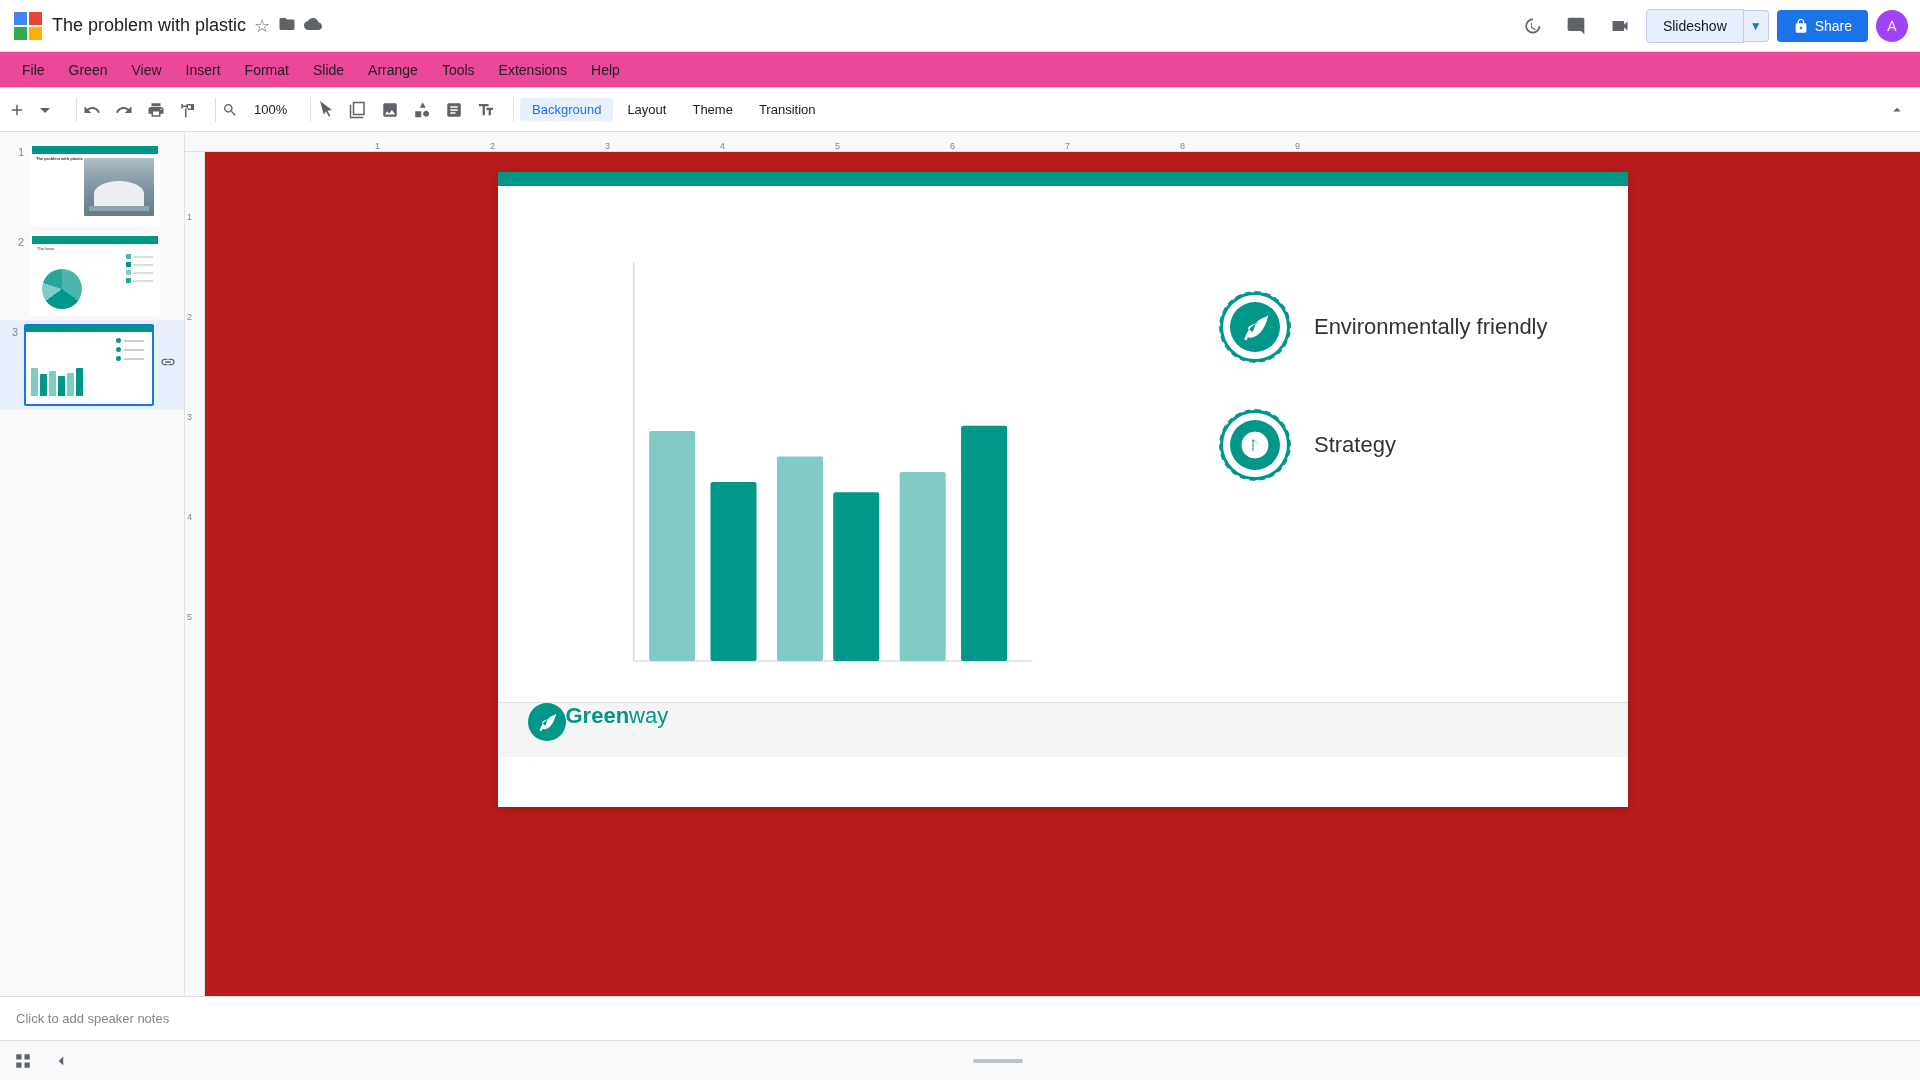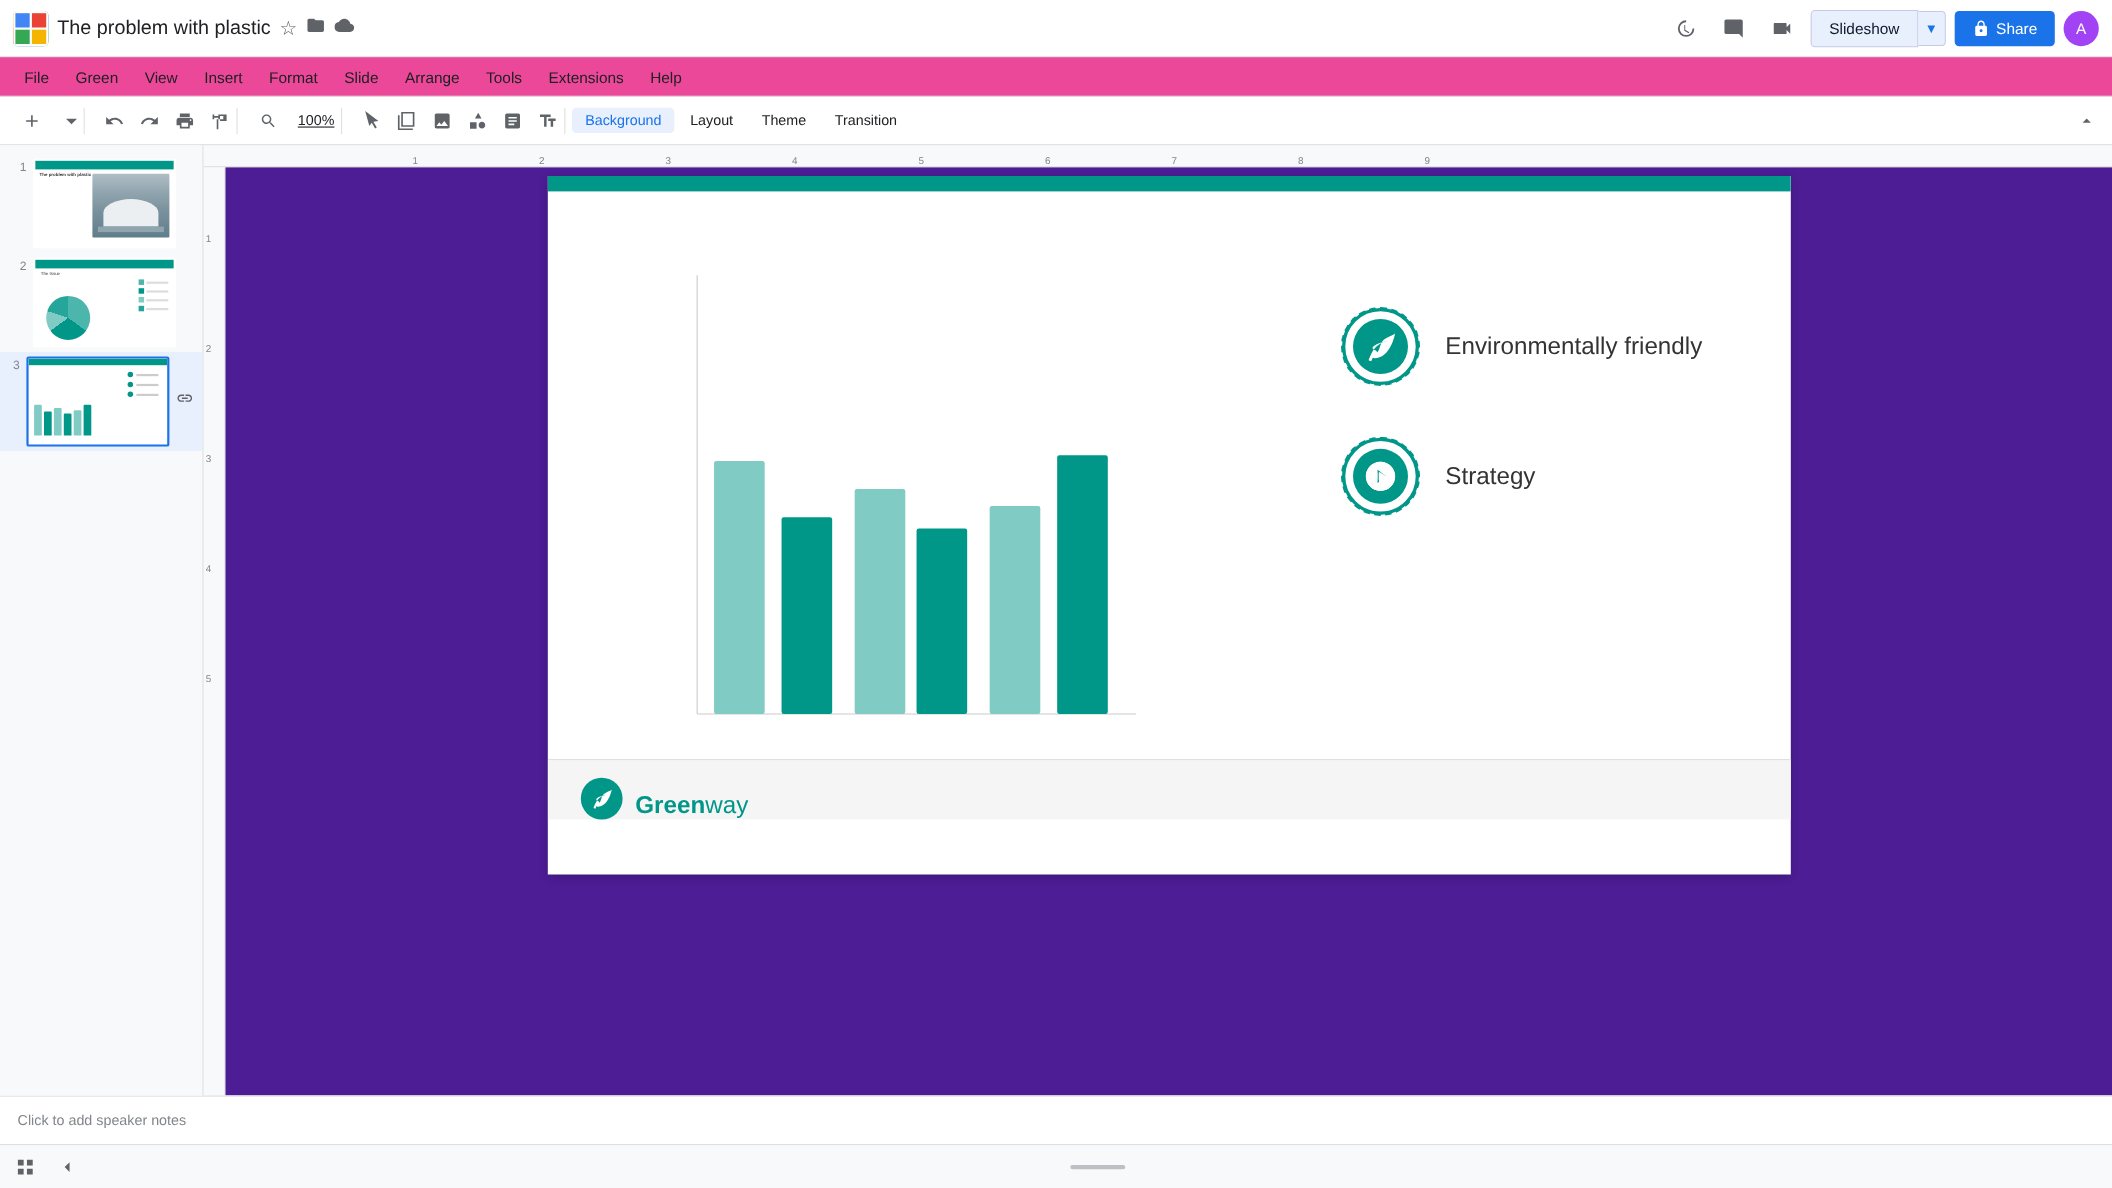--- a/index.html
+++ b/index.html
@@ -85,22 +85,22 @@
       height: 44px;
       background: #fff;
       display: flex;
       align-items: center;
       padding: 0 8px;
       gap: 2px;
       border-bottom: 1px solid #e0e0e0;
     }
     .toolbar-btn {
       width: 30px; height: 30px;
-      border-radius: 4px; display: flex; align-items: center; justify-content: flex-end;
-      cursor: pointer; color: #5f6368; font-size: 14px; text-decoration: underline;
+      border-radius: 4px; display: flex; align-items: center; justify-content: flex-start;
+      cursor: pointer; color: #5f6368; font-size: 14px;
     }
     .toolbar-separator {
       width: 1px; height: 24px; background: #e0e0e0; margin: 0 4px;
     }
     .toolbar-text-btn {
       padding: 4px 12px; border-radius: 4px;
       font-size: 13px; color: #202124; cursor: pointer;
     }
     .toolbar-text-btn.active { background: #e8f0fe; color: #1a73e8; }
     #collapse-btn {
@@ -240,21 +240,21 @@
       position: relative;
       overflow: hidden;
     }
     #slide-top-bar {
       position: absolute; top: 0; left: 0; right: 0;
       height: 14px; background: #009688;
     }
     #slide-bottom-bar {
       position: absolute; bottom: 50px; left: 0; right: 0;
       height: 55px; background: #f5f5f5; border-top: 1px solid #e0e0e0;
-      display: flex; align-items: flex-end; padding-left: 30px; gap: 12px;
+      display: flex; align-items: flex-start; padding-left: 30px; 
     }
     #logo-circle {
       width: 38px; height: 38px; border-radius: 50%;
       background: #009688;
       display: flex; align-items: center; justify-content: center;
       color: white; font-size: 16px; font-weight: bold;
     }
     #logo-text {
       font-size: 22px; font-weight: 500; color: #009688;
     }
@@ -600,21 +600,21 @@
     <div style="display:flex;flex:1;overflow:hidden;">
 
       <div id="ruler-vertical" style="width:20px;background:#f8f9fa;border-right:1px solid #e0e0e0;position:relative;flex-shrink:0;">
         <span style="position:absolute;top:60px;left:2px;font-size:9px;color:#80868b;">1</span>
         <span style="position:absolute;top:160px;left:2px;font-size:9px;color:#80868b;">2</span>
         <span style="position:absolute;top:260px;left:2px;font-size:9px;color:#80868b;">3</span>
         <span style="position:absolute;top:360px;left:2px;font-size:9px;color:#80868b;">4</span>
         <span style="position:absolute;top:460px;left:2px;font-size:9px;color:#80868b;">5</span>
       </div>
 
-      <div id="canvas-scroll" style="flex:1;display:flex;align-items:flex-start;justify-content:center;padding:8px;overflow:auto;background:#4c1d95;position:relative;">
+      <div id="canvas-scroll" style="flex:1;display:flex;align-items:flex-start;justify-content:center;padding:20px;overflow:auto;background:#b91c1c;position:relative;">
         <div id="slide-canvas">
 
           <div id="slide-top-bar"></div>
 
           <div id="bar-chart-container">
             <svg id="bar-chart-svg" viewBox="0 0 430 440" preserveAspectRatio="xMidYMid meet">
 
               <line x1="30" y1="10" x2="30" y2="400" stroke="#ccc" stroke-width="1"></line>
               <line x1="30" y1="400" x2="420" y2="400" stroke="#ccc" stroke-width="1"></line>
 

